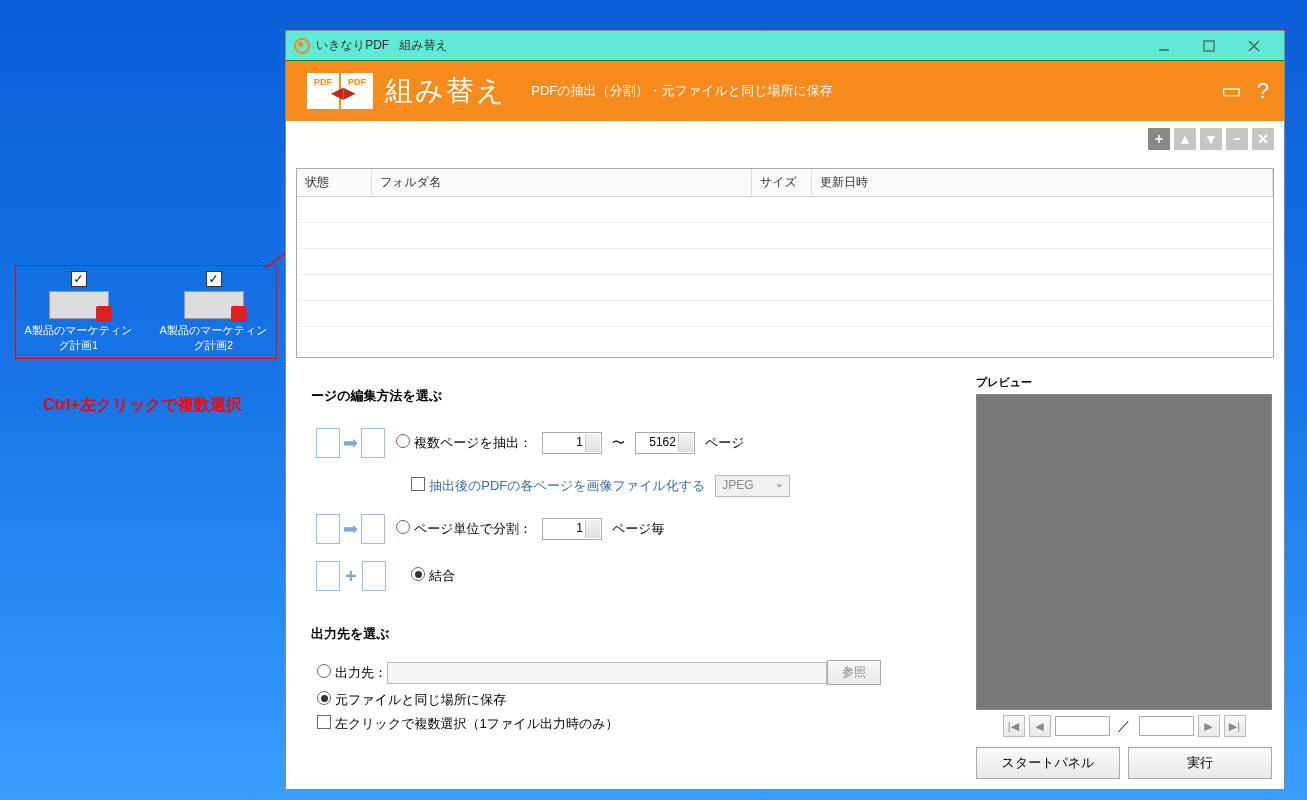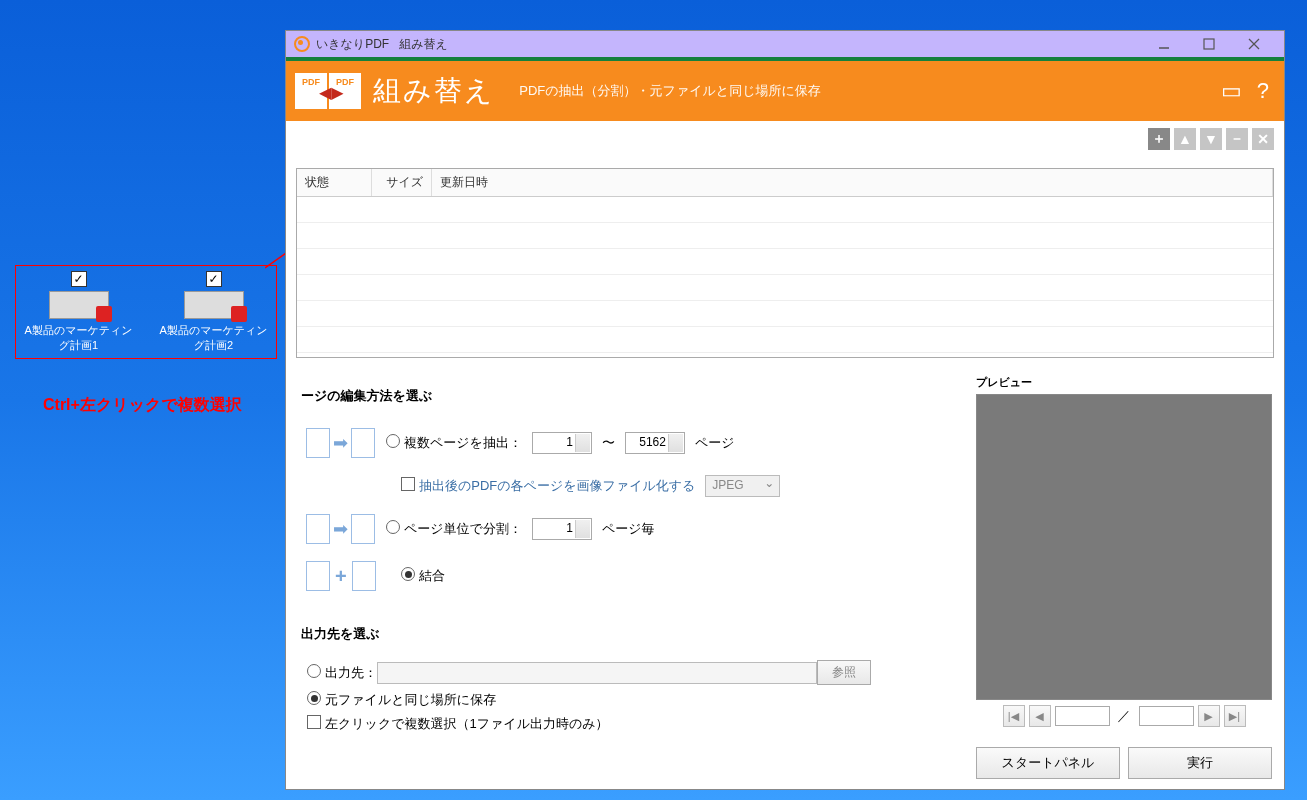--- a/index.html
+++ b/index.html
@@ -83,25 +83,25 @@
   top: 30px;
   width: 1000px;
   height: 760px;
   background: white;
   border: 1px solid #888;
   display: flex;
   flex-direction: column;
 }
 .titlebar {
   height: 30px;
-  background: #c4b5fd;
+  background: #5eead4;
   display: flex;
   align-items: center;
   padding: 0 8px;
-  border-bottom: 4px solid #15803d;
+  border-bottom: 1px solid #15803d;
 }
 .app-icon {
   width: 16px;
   height: 16px;
   border-radius: 50%;
   border: 2px solid #f78b1e;
   margin-right: 6px;
   position: relative;
 }
 .app-icon::after {
@@ -125,21 +125,21 @@
   font-size: 14px;
 }
 .window-btn svg { width: 12px; height: 12px; }
 
 
 .app-header {
   background: #f78b1e;
   height: 60px;
   display: flex;
   align-items: center;
-  padding: 0 9px;
+  padding: 0 21px;
   color: white;
   position: relative;
 }
 .header-icon {
   display: flex;
   gap: 2px;
   margin-right: 12px;
 }
 .pdf-block {
   width: 32px;
@@ -212,21 +212,21 @@
 }
 .th {
   padding: 5px 8px;
   border-right: 1px solid #ddd;
   font-size: 12px;
   color: #333;
 }
 .th-status { width: 75px; }
 .th-folder { width: 380px; }
 .th-file { width: 300px; }
-.th-size { width: 60px; text-align: right; }
+.th-size { width: 60px; text-align: left; }
 .th-date { flex: 1; }
 .table-body {
   height: 158px;
 }
 .table-body .row {
   height: 26px;
   border-bottom: 1px solid #eee;
 }
 
 
@@ -364,21 +364,21 @@
   font-size: 12px;
   color: #888;
 }
 
 
 .main-content {
   flex: 1;
   display: flex;
   padding-top: 5px;
 }
-.left-panel { flex: 1; }
+.left-panel { flex: 1; padding-left: 10px; }
 .right-panel {
   width: 320px;
   padding: 0 12px 10px;
   display: flex;
   flex-direction: column;
 }
 .preview-label { font-weight: bold; font-size: 11px; margin-bottom: 4px; }
 .preview-box {
   flex: 1;
   background: #7a7a7a;
@@ -406,21 +406,21 @@
   width: 55px;
   height: 20px;
   border: 1px solid #aaa;
   text-align: center;
   background: white;
 }
 .slash { margin: 0 4px; }
 .action-buttons {
   display: flex;
   gap: 8px;
-  margin-top: 20px;
+  margin-top: 10px;
 }
 .action-btn {
   flex: 1;
   padding: 6px;
   border: 1px solid #aaa;
   background: linear-gradient(#fafafa, #e8e8e8);
   font-size: 13px;
   text-align: center;
 }
 
@@ -496,20 +496,21 @@
     <div class="tb-btn">＋</div>
     <div class="tb-btn disabled">▲</div>
     <div class="tb-btn disabled">▼</div>
     <div class="tb-btn disabled">－</div>
     <div class="tb-btn disabled">✕</div>
   </div>
 
   <div class="file-table">
     <div class="table-header">
       <div class="th th-status">状態</div>
+      <div class="th th-folder">フォルダ名</div>
       <div class="th th-size">サイズ</div>
       <div class="th th-date">更新日時</div>
     </div>
     <div class="table-body">
       <div class="row"></div>
         <div class="row"></div>
         <div class="row"></div>
       <div class="row"></div>
         <div class="row"></div>
         <div class="row"></div>

